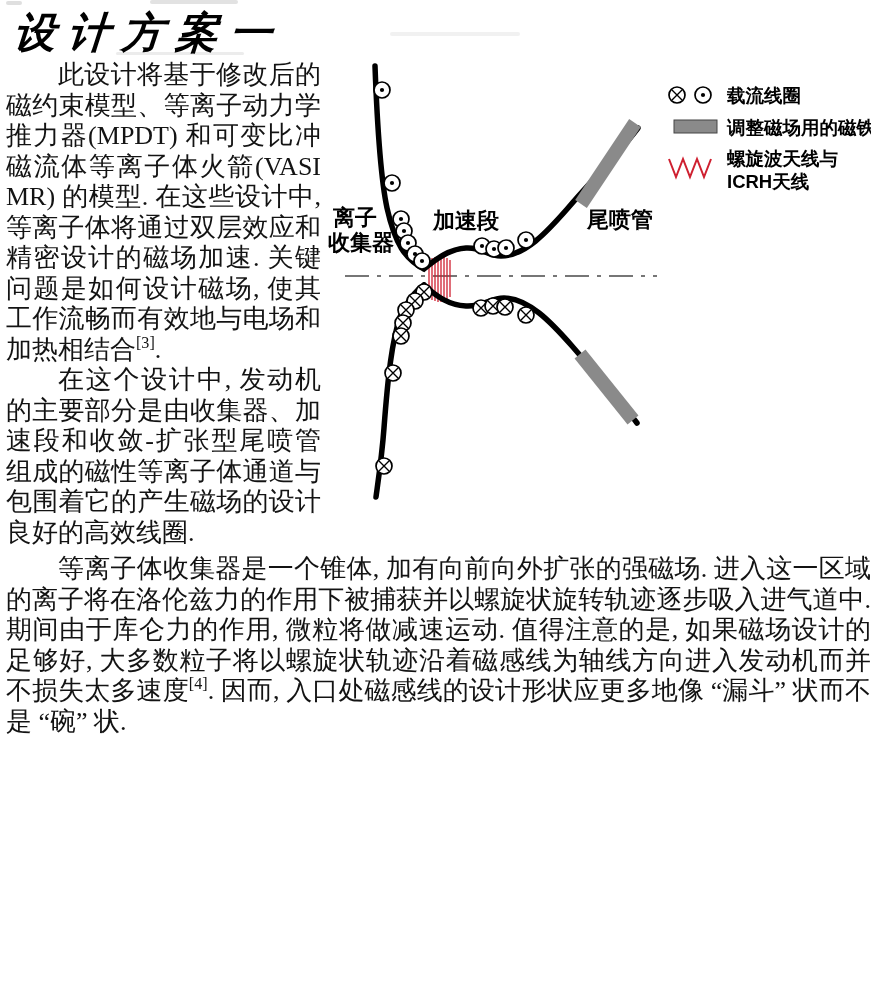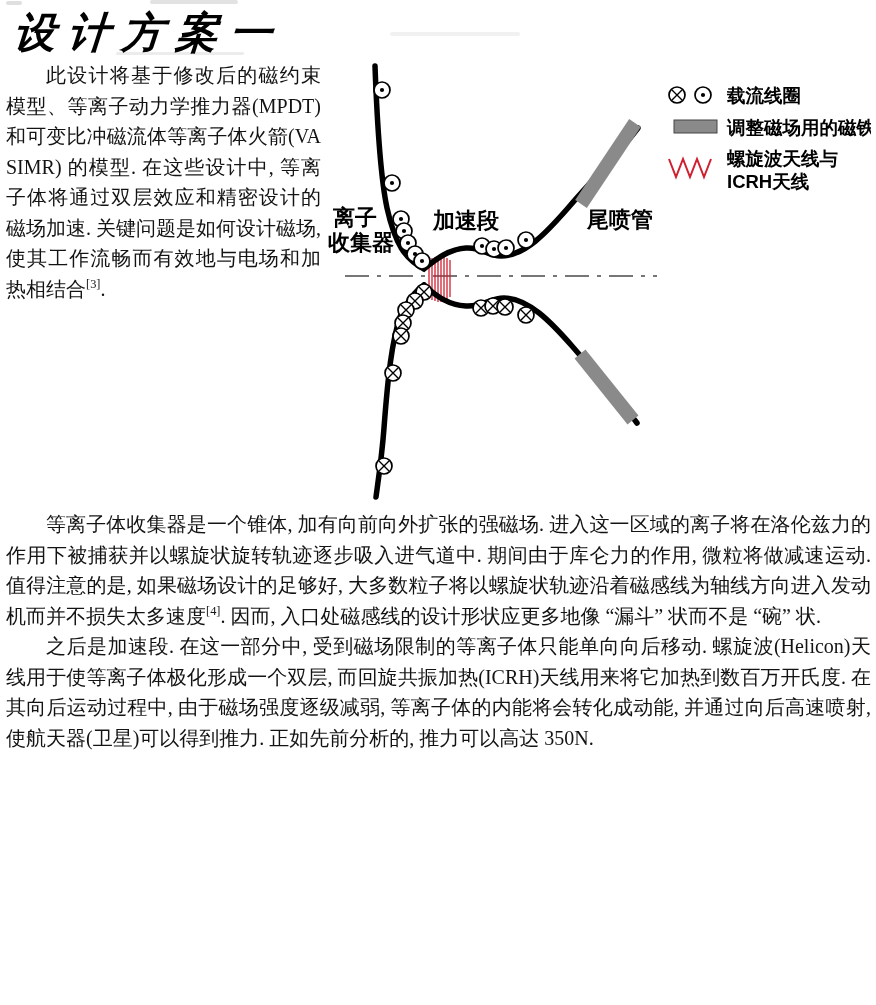--- a/index.html
+++ b/index.html
@@ -27,27 +27,27 @@
   }
   .content{padding:0 5px 0 6px;}
   figure.diagram{
     float:right;
     width:546px;
     height:443px;
     margin:0 0 6px 4px;
   }
   p.para{
     margin:0;
-    font-size:20px;
+    font-size:26px;
     line-height:30.5px;
     text-align:justify;
     text-indent:2em;
     word-break:break-all;
   }
-  p.para.clear{clear:both;margin-top:15px;}
+  p.para.clear{clear:both;margin-top:6px;}
   sup{font-size:0.62em;line-height:0;vertical-align:super;}
   svg text{
     font-family:"Liberation Sans","DejaVu Sans",sans-serif;
     fill:#000;
   }
   svg text.dlabel{font-size:22px;font-weight:bold;}
   svg text.llabel{font-size:18.5px;font-weight:600;}
 </style>
 </head>
 <body>
@@ -140,17 +140,17 @@
           <text class="llabel" x="402" y="74">调整磁场用的磁铁</text>
 
           <polyline points="344,99 351,117 358,99 365,117 372,99 379,117 386,99" fill="none" stroke="#cf2030" stroke-width="2"></polyline>
           <text class="llabel" x="402" y="105">螺旋波天线与</text>
           <text class="llabel" x="402" y="128">ICRH天线</text>
         </g>
       </svg>
     </figure>
 
     <p class="para">此设计将基于修改后的磁约束模型、等离子动力学推力器(MPDT) 和可变比冲磁流体等离子体火箭(VASIMR) 的模型. 在这些设计中, 等离子体将通过双层效应和精密设计的磁场加速. 关键问题是如何设计磁场, 使其工作流畅而有效地与电场和加热相结合<sup>[3]</sup>.</p>
+    <p class="para">在这个设计中, 发动机的主要部分是由收集器、加速段和收敛-扩张型尾喷管组成的磁性等离子体通道与包围着它的产生磁场的设计良好的高效线圈.</p>
     <p class="para clear">等离子体收集器是一个锥体, 加有向前向外扩张的强磁场. 进入这一区域的离子将在洛伦兹力的作用下被捕获并以螺旋状旋转轨迹逐步吸入进气道中. 期间由于库仑力的作用, 微粒将做减速运动. 值得注意的是, 如果磁场设计的足够好, 大多数粒子将以螺旋状轨迹沿着磁感线为轴线方向进入发动机而并不损失太多速度<sup>[4]</sup>. 因而, 入口处磁感线的设计形状应更多地像 “漏斗” 状而不是 “碗” 状.</p>
-    <p class="para">之后是加速段. 在这一部分中, 受到磁场限制的等离子体只能单向向后移动. 螺旋波(Helicon)天线用于使等离子体极化形成一个双层, 而回旋共振加热(ICRH)天线用来将它加热到数百万开氏度. 在其向后运动过程中, 由于磁场强度逐级减弱, 等离子体的内能将会转化成动能, 并通过向后高速喷射, 使航天器(卫星)可以得到推力. 正如先前分析的, 推力可以高达 350N.</p>
 
   </div>
 </div>
 
 </body></html>

